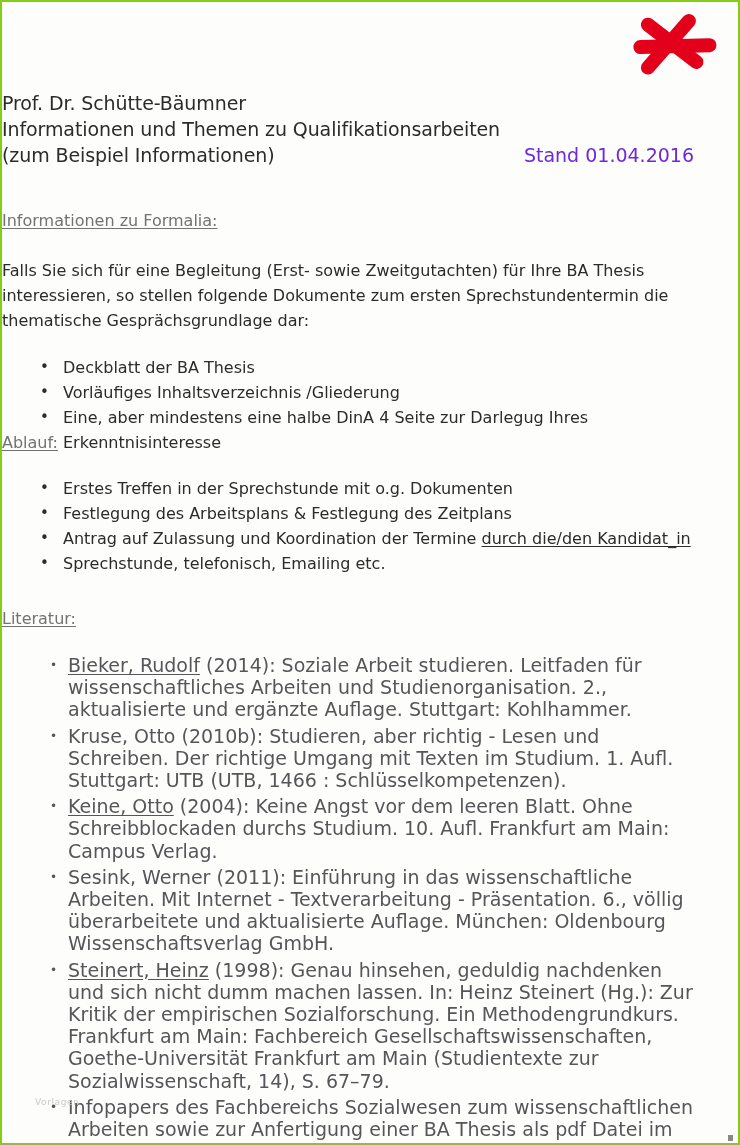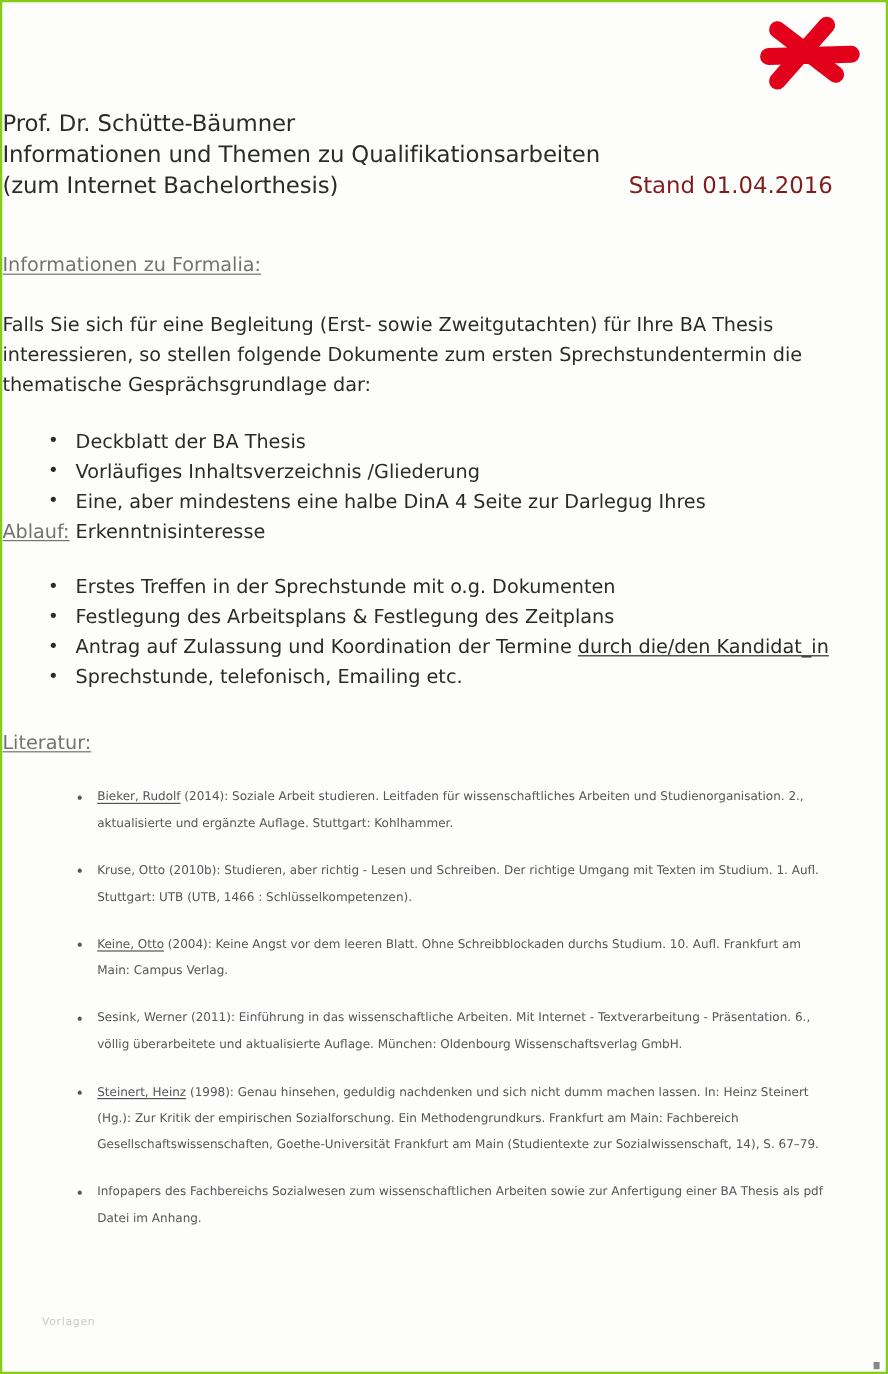--- a/index.html
+++ b/index.html
@@ -59,21 +59,21 @@
   }
   .title-row {
     display: flex;
     align-items: baseline;
     justify-content: space-between;
     width: 710px;
   }
   .stand {
     font-size: 19px;
     line-height: 26px;
-    color: #7f1d1d;
+    color: #6d28d9;
     white-space: nowrap;
     padding-right: 18px;
   }
 
   .section {
     position: absolute;
     left: 9px;
     width: 730px;
   }
   .s-formalia { top: 208px; }
@@ -131,24 +131,24 @@
   
   ul.refs {
     list-style: none;
     margin: 24px 0 0 0;
     padding: 0;
   }
   ul.refs li {
     position: relative;
     padding-left: 62px;
     padding-right: 24px;
-    font-size: 10px;
+    font-size: 19px;
     line-height: 22.2px;
     color: #56565a;
-    margin: 17px;
+    margin: 4px;
   }
   ul.refs li::before {
     content: "\2022";
     position: absolute;
     left: 44px;
     top: 0;
     font-size: 12px;
     color: #56565a;
   }
 
@@ -188,21 +188,21 @@
         </g>
       </svg>
     </div>
 
     <div class="content">
 
       <div class="titleblock">
         <div class="title-line">Prof. Dr. Schütte-Bäumner</div>
         <div class="title-line">Informationen und Themen zu Qualifikationsarbeiten</div>
         <div class="title-row">
-          <div class="title-line">(zum Internet Bachelorthesis)</div>
+          <div class="title-line">(zum Beispiel Informationen)</div>
           <div class="stand">Stand 01.04.2016</div>
         </div>
       </div>
 
       <div class="section s-formalia">
         <h2 class="heading">Informationen zu Formalia:</h2>
         <div class="para">
           <div>Falls Sie sich für eine Begleitung (Erst- sowie Zweitgutachten) für Ihre BA Thesis</div>
           <div>interessieren, so stellen folgende Dokumente zum ersten Sprechstundentermin die</div>
           <div>thematische Gesprächsgrundlage dar:</div>

